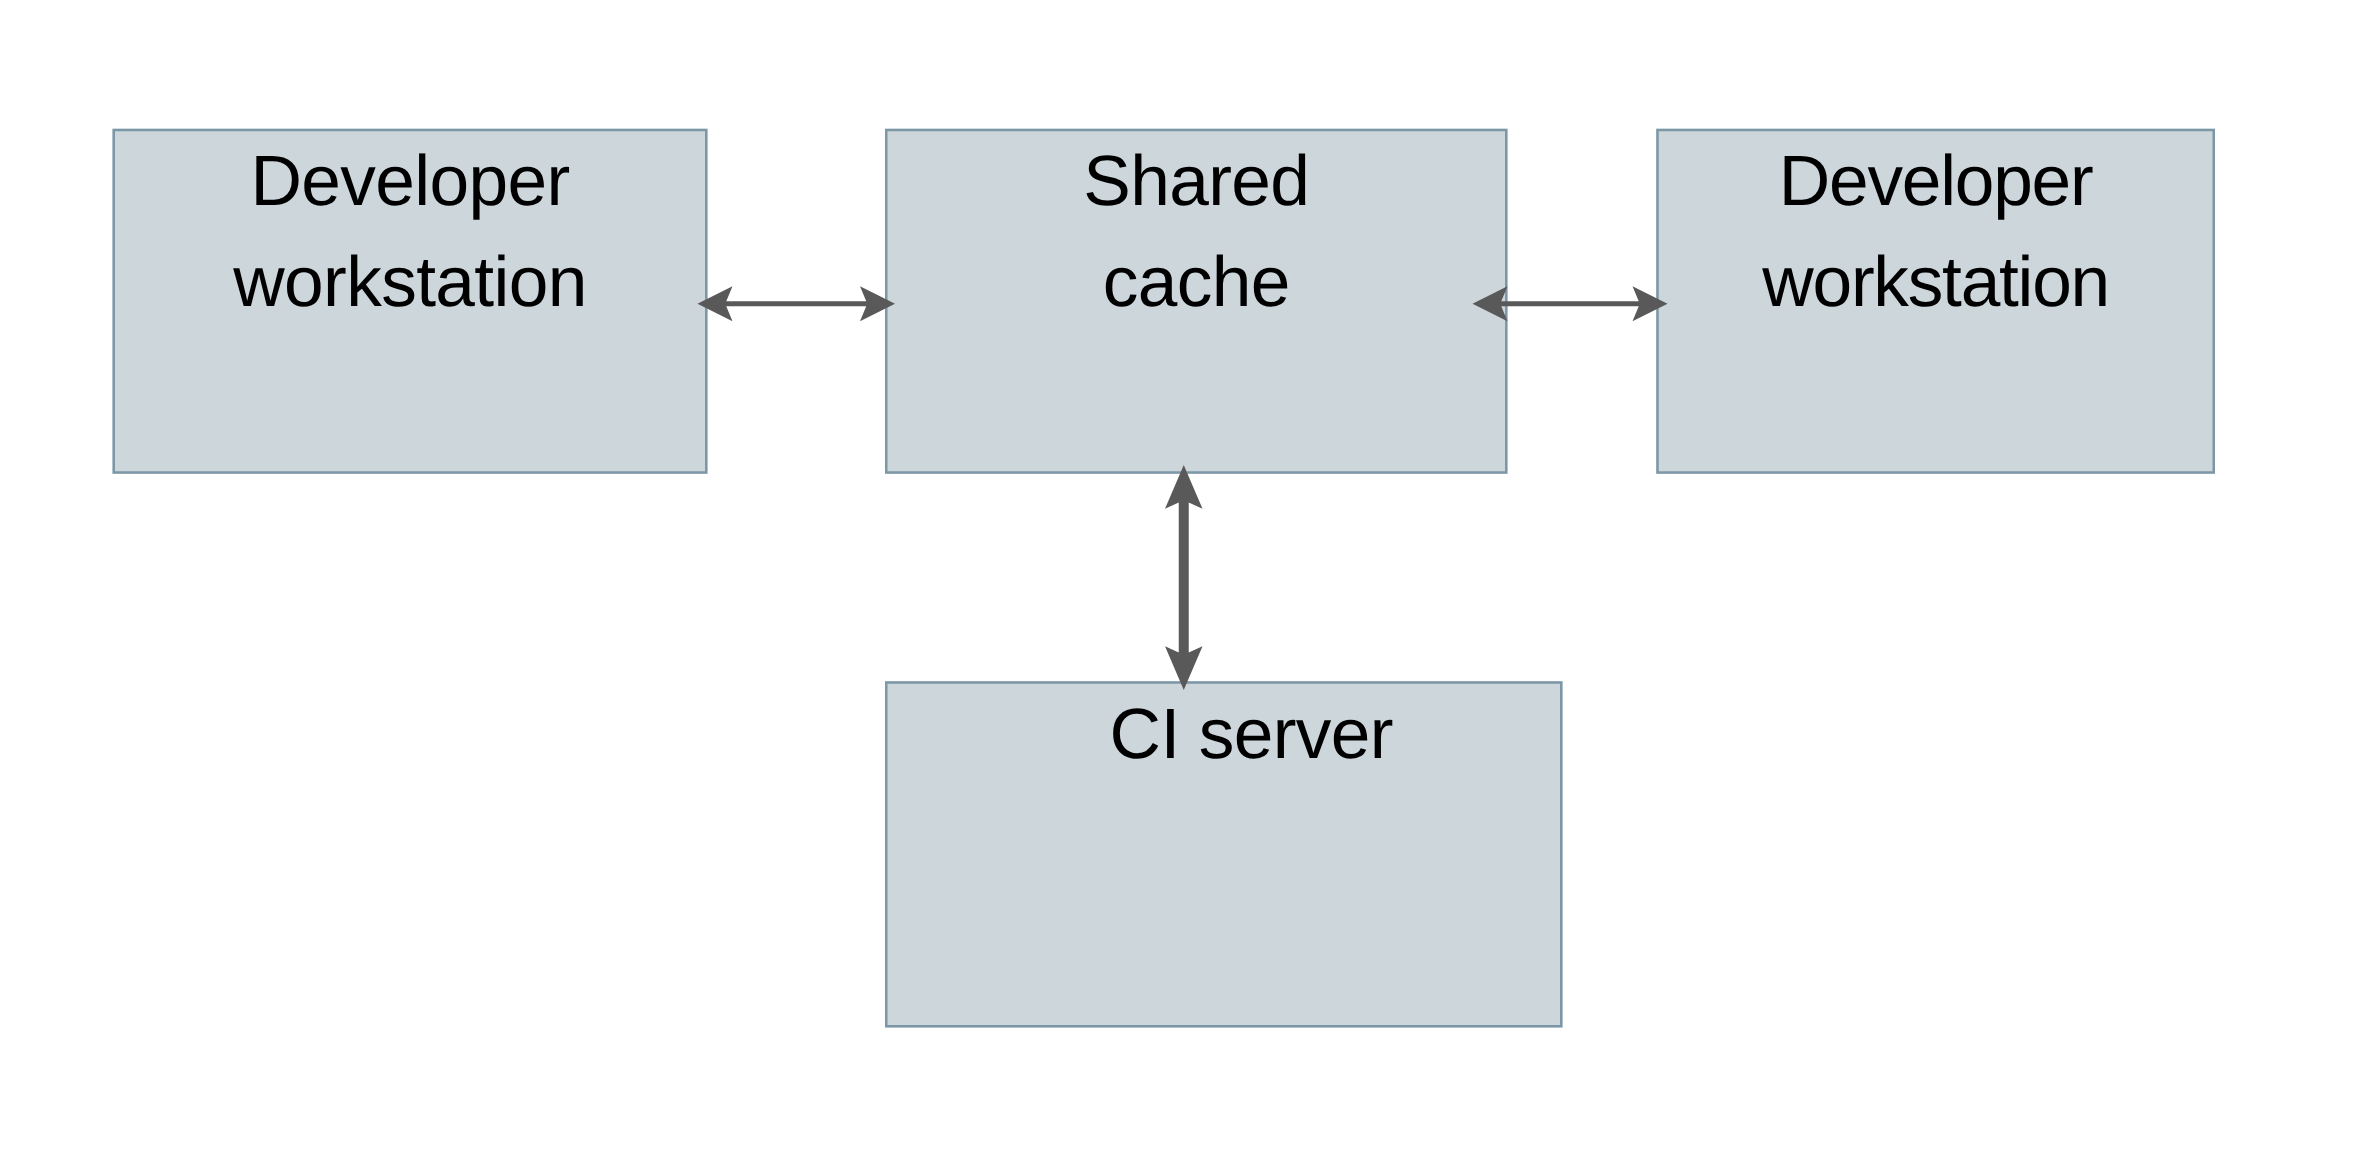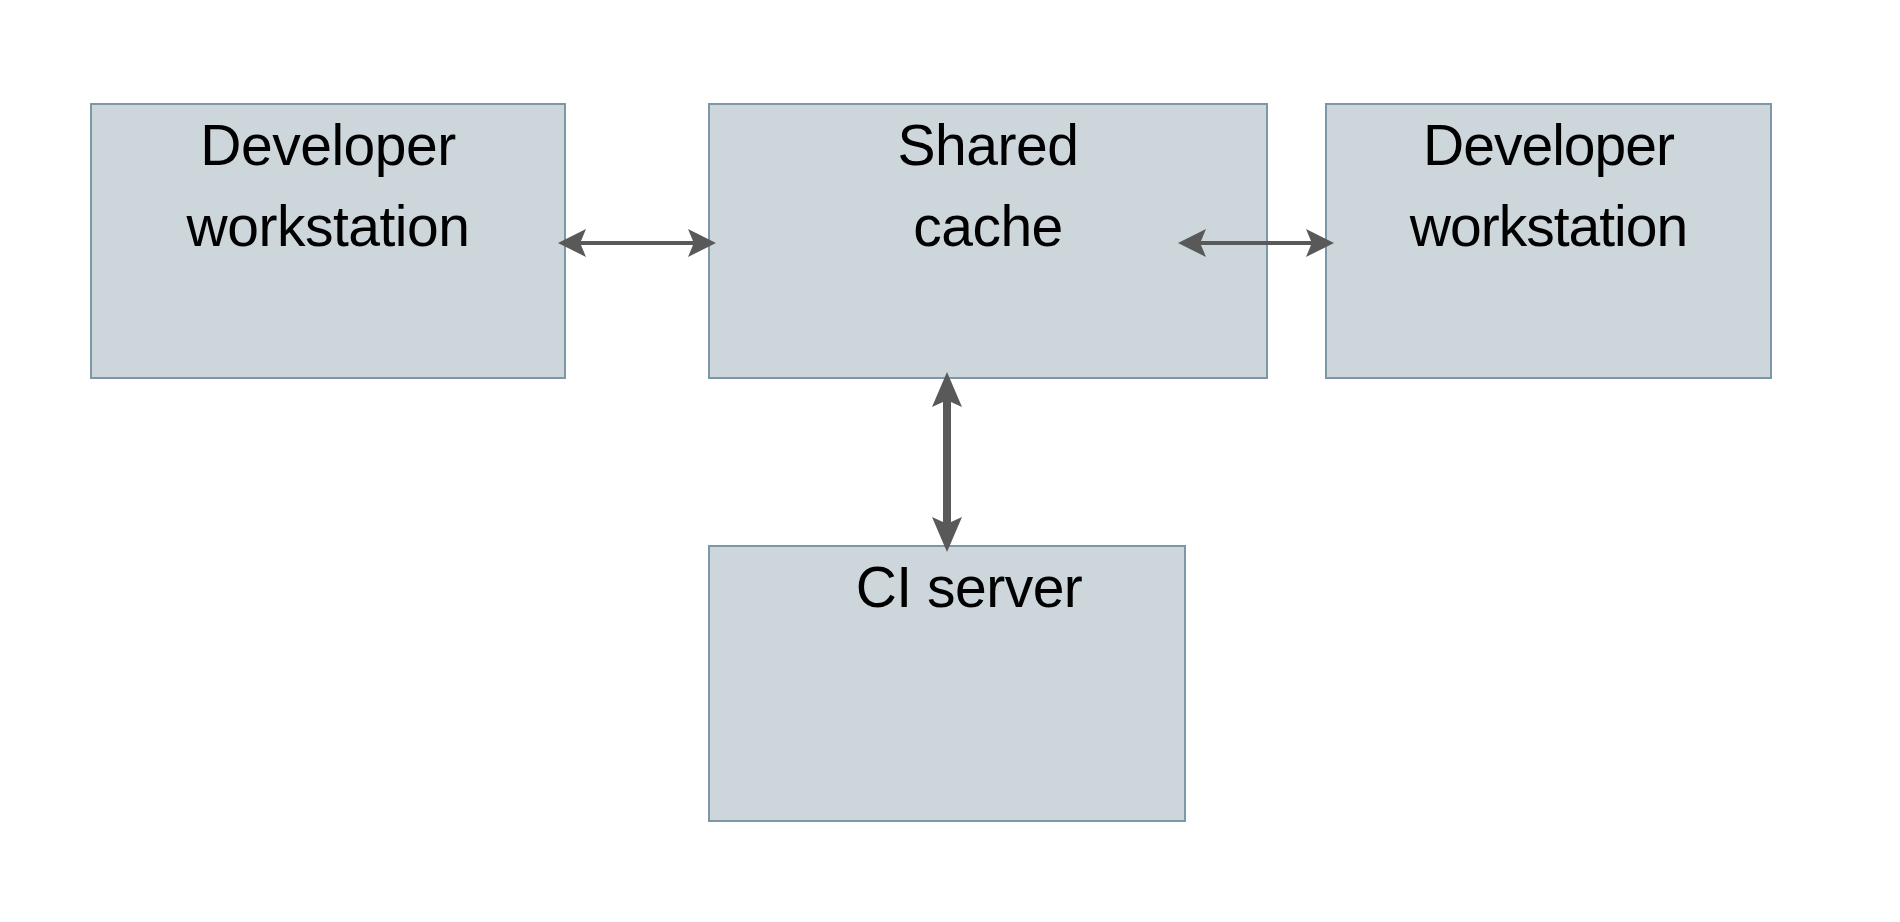--- a/index.html
+++ b/index.html
@@ -33,23 +33,23 @@
     font-size: 57px;
     line-height: 1.42;
     color: #000000;
     font-weight: 400;
     letter-spacing: -0.5px;
     padding: 0 10px;
     white-space: pre-line;
   }
   
   #node-dev-left   { left: 90px;   top: 103px; width: 476px; height: 276px; }
-  #node-cache      { left: 708px;  top: 103px; width: 560px; height: 276px; }
+  #node-cache      { left: 708px;  top: 103px; width: 498px; height: 276px; }
   #node-dev-right  { left: 1325px; top: 103px; width: 447px; height: 276px; }
-  #node-ci         { left: 708px;  top: 545px; width: 478px; height: 277px; padding-left: 44px; }
+  #node-ci         { left: 708px;  top: 545px; width: 542px; height: 277px; padding-left: 44px; }
 
   #node-dev-right .node-label { letter-spacing: -1px; }
 
   .connector {
     position: absolute;
     overflow: visible;
   }
   #edge-left-cache  { left: 558px;  top: 214px; width: 158px; height: 58px; }
   #edge-cache-right { left: 1178px; top: 214px; width: 156px; height: 58px; }
   #edge-cache-ci    { left: 918px;  top: 372px; width: 58px;  height: 180px; }

